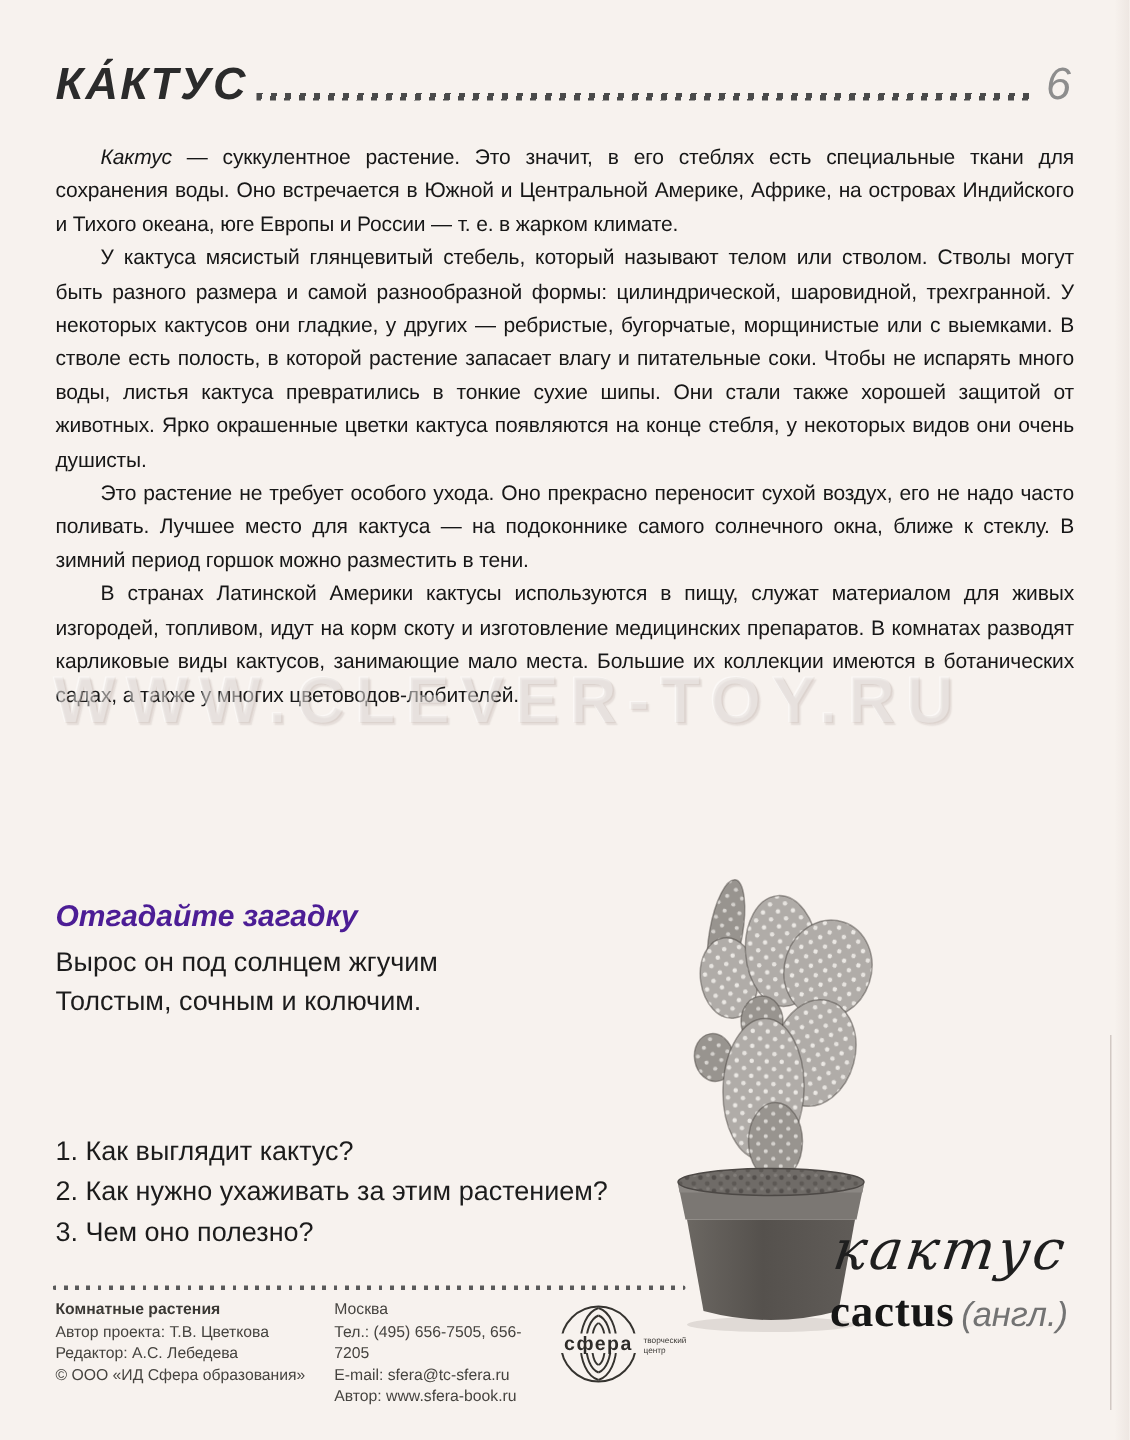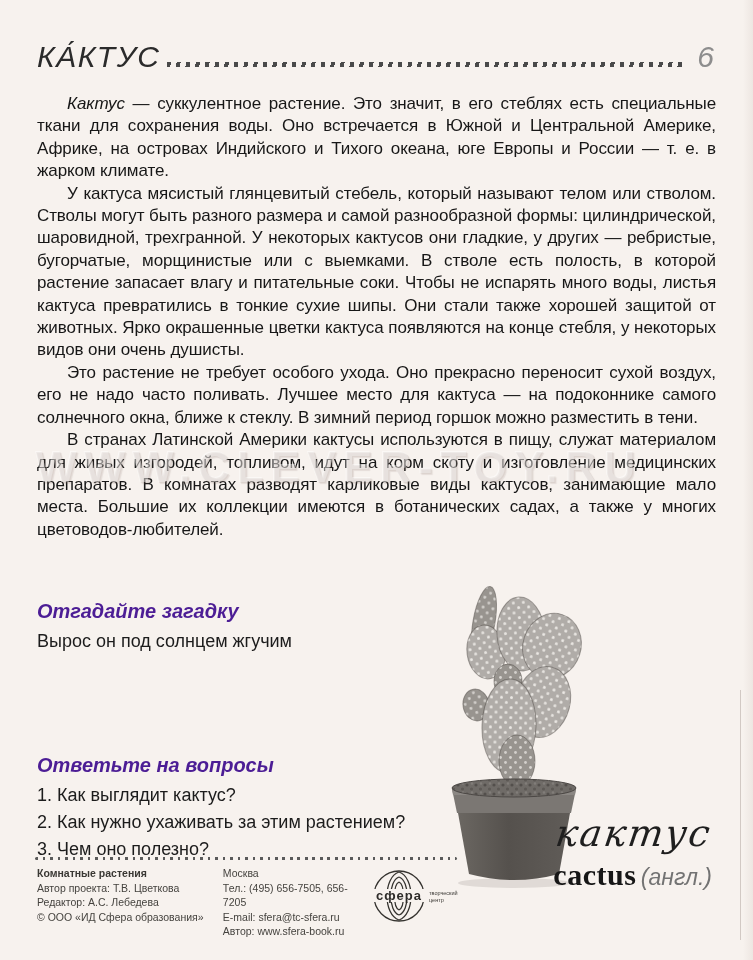--- a/index.html
+++ b/index.html
@@ -20,35 +20,35 @@
     position:absolute; right:12px; top:690px; height:250px; width:1px;
     background:rgba(100,80,70,0.25);
   }
 
   
   .header-row {
     position:absolute; top:40px; left:37px; right:37px;
     display:flex; align-items:flex-end;
   }
   .doc-title {
-    font-size:30px; font-weight:normal; font-style:italic;
+    font-size:30px; font-weight:bold; font-style:italic;
     letter-spacing:1.5px; color:#2b2b2b; white-space:nowrap;
   }
   .dot-leader {
     flex:1; height:5px; margin:0 10px 7px 6px;
     background:repeating-linear-gradient(100deg, #4a4a4a 0 4px, transparent 4px 9.5px);
   }
   .page-number {
     font-size:30px; font-style:italic; color:#8d8d8d; padding-right:2px;
   }
 
   
   .article {
     position:absolute; top:93px; left:37px; width:679px;
-    font-size:17px; line-height:22.4px; text-align:justify;
+    font-size:14px; line-height:22.4px; text-align:justify;
     letter-spacing:-0.1px; color:#171717;
   }
   .article p { text-indent:30px; }
   .lead-word { font-style:italic; }
 
   .watermark {
     position:absolute; top:443px; left:36px; width:690px;
     font-size:44px; font-weight:bold; letter-spacing:7px; white-space:nowrap;
     color:rgba(150,130,122,0.10);
     text-shadow:-1px -1px 0 rgba(255,255,255,0.45), 1px 1px 1px rgba(120,100,92,0.14);
@@ -117,24 +117,24 @@
     <p class="para">У кактуса мясистый глянцевитый стебель, который называют телом или стволом. Стволы могут быть разного размера и самой разнообразной формы: цилиндрической, шаровидной, трехгранной. У некоторых кактусов они гладкие, у других — ребристые, бугорчатые, морщинистые или с выемками. В стволе есть полость, в которой растение запасает влагу и питательные соки. Чтобы не испарять много воды, листья кактуса превратились в тонкие сухие шипы. Они стали также хорошей защитой от животных. Ярко окрашенные цветки кактуса появляются на конце стебля, у некоторых видов они очень душисты.</p>
     <p class="para">Это растение не требует особого ухода. Оно прекрасно переносит сухой воздух, его не надо часто поливать. Лучшее место для кактуса — на подоконнике самого солнечного окна, ближе к стеклу. В зимний период горшок можно разместить в тени.</p>
     <p class="para">В странах Латинской Америки кактусы используются в пищу, служат материалом для живых изгородей, топливом, идут на корм скоту и изготовление медицинских препаратов. В комнатах разводят карликовые виды кактусов, занимающие мало места. Большие их коллекции имеются в ботанических садах, а также у многих цветоводов-любителей.</p>
   </div>
 
   <div class="watermark">WWW.CLEVER-TOY.RU</div>
 
   <div class="section-riddle">
     <div class="section-heading">Отгадайте загадку</div>
     <div class="riddle-line">Вырос он под солнцем жгучим</div>
+    <div class="riddle-line">Толстым, сочным и колючим.</div>
   </div>
 
   <div class="section-questions">
-    <div class="section-heading">Ответьте на вопросы</div>
     <div class="question-line">1. Как выглядит кактус?</div>
     <div class="question-line">2. Как нужно ухаживать за этим растением?</div>
     <div class="question-line">3. Чем оно полезно?</div>
   </div>
 
   <svg class="cactus-figure" viewBox="0 0 310 322" xmlns="http://www.w3.org/2000/svg">
     <defs>
       <pattern id="padfill" width="10" height="10" patternUnits="userSpaceOnUse">
         <rect width="10" height="10" fill="#b0aca8"></rect>
         <circle cx="2.5" cy="2.5" r="1.5" fill="#ebe8e4"></circle>

